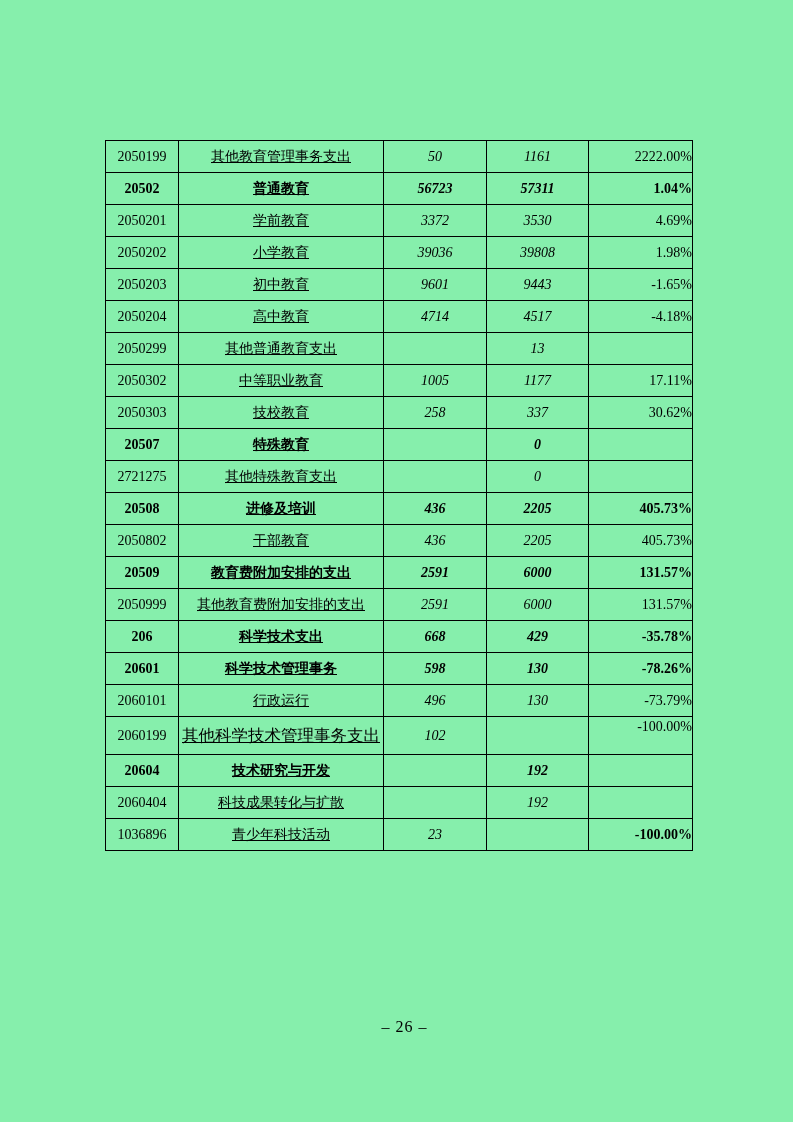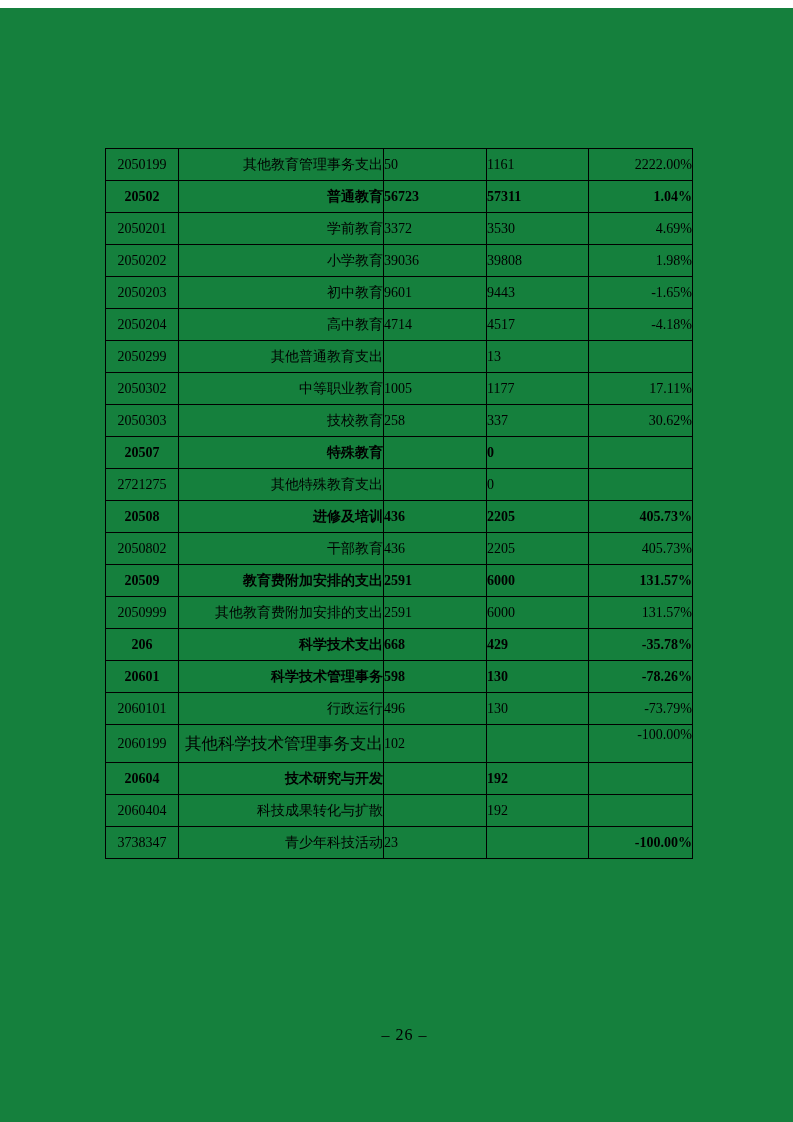--- a/index.html
+++ b/index.html
@@ -11,42 +11,41 @@
     width: 793px;
     height: 1122px;
     position: relative;
     font-family: "Liberation Serif", "DejaVu Serif", serif;
     color: #000000;
     overflow: hidden;
   }
   .page {
     position: absolute;
     inset: 0;
-    background: #15803d;
-    margin-top: 8px;
+    background: #86efac;
   }
   table.budget-table {
     position: absolute;
     left: 105px;
     top: 140px;
     border-collapse: collapse;
     table-layout: fixed;
   }
   table.budget-table td {
     border: 1.5px solid #000000;
     font-size: 14px;
     height: 31px;
     padding: 0;
     white-space: nowrap;
     overflow: hidden;
     vertical-align: middle;
   }
   td.cell-code { text-align: center; }
-  td.cell-name { text-align: right; padding-left: 4px; font-size: 15px; }
-  td.cell-num  { text-align: left; padding-right: 3px; }
+  td.cell-name { text-align: center; padding-left: 4px; font-size: 15px; text-decoration: underline; }
+  td.cell-num  { text-align: center; padding-right: 3px; font-style: italic; }
   td.cell-pct  { text-align: right; padding-right: 3px; }
   tr.bold td { font-weight: bold; }
   td.pct-bold { font-weight: bold; }
   tr.name-large td { height: 35px; }
   tr.name-large td.cell-name { font-size: 16.5px; }
   tr.pct-top td.cell-pct {
     vertical-align: top;
     padding-top: 2px;
   }
   .page-number {
@@ -214,21 +213,21 @@
           <td class="cell-pct"></td>
         </tr>
         <tr>
           <td class="cell-code">2060404</td>
           <td class="cell-name">科技成果转化与扩散</td>
           <td class="cell-num"></td>
           <td class="cell-num">192</td>
           <td class="cell-pct"></td>
         </tr>
         <tr>
-          <td class="cell-code">3738347</td>
+          <td class="cell-code">1036896</td>
           <td class="cell-name">青少年科技活动</td>
           <td class="cell-num">23</td>
           <td class="cell-num"></td>
           <td class="cell-pct pct-bold">-100.00%</td>
         </tr>
       </tbody>
   </table>
 
   <div class="page-number">– 26 –</div>
 

